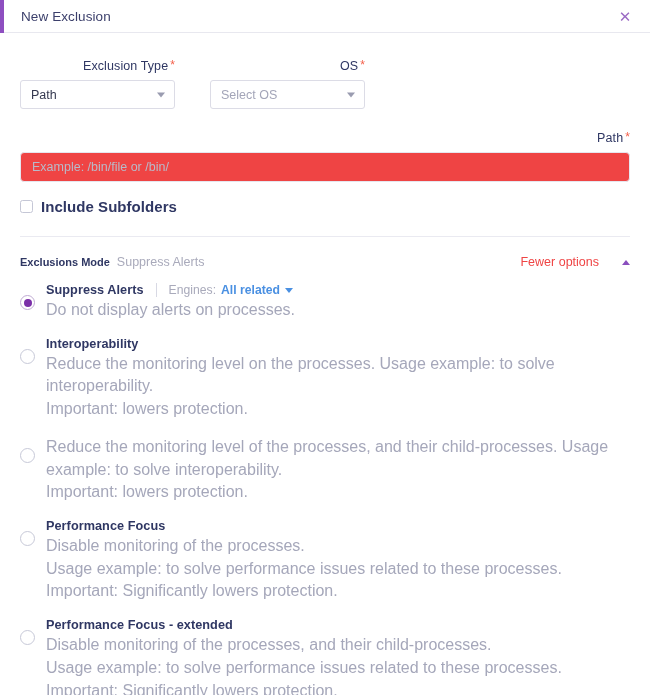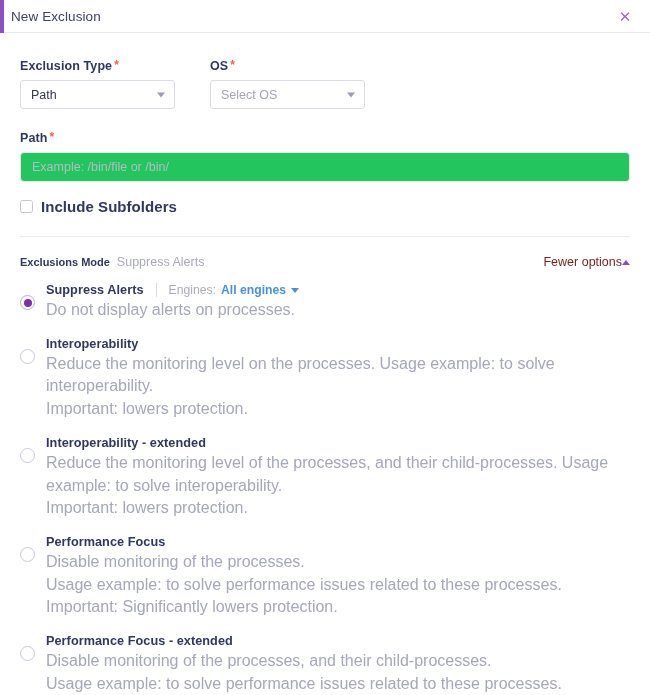--- a/index.html
+++ b/index.html
@@ -27,21 +27,21 @@
   }
   .header-accent {
     position: absolute;
     left: 0;
     top: 0;
     width: 4px;
     height: 33px;
     background: #8e4fc0;
   }
   .modal-title {
-    margin-left: 11px;
+    margin-left: 21px;
     font-size: 13.5px;
     font-weight: 400;
     color: #3b3f6b;
     letter-spacing: 0.1px;
   }
   .close-btn {
     position: absolute;
     right: 16px;
     top: 50%;
     transform: translateY(-50%);
@@ -60,25 +60,26 @@
     font-family: "Liberation Sans", sans-serif;
   }
 
   
   .modal-body {
     padding: 0 20px;
   }
 
   .field-label {
     font-size: 12.5px;
-    font-weight: bold;
+    font-weight: normal;
     color: #2f3763;
     margin: 0 0 7px 0;
     display: block;
     letter-spacing: 0.1px;
+    text-align: right;
   }
   .req-star {
     color: #f4604b;
     font-size: 12px;
     margin-left: 2px;
     vertical-align: top;
     line-height: 1;
   }
 
   .row-fields {
@@ -116,21 +117,21 @@
     border-top: 5px solid #9a9cb0;
   }
 
   
   .block-field { margin-top: 22px; }
   .text-input {
     width: 100%;
     height: 30px;
     border: 1px solid #e6e6ee;
     border-radius: 4px;
-    background: #22c55e;
+    background: #ef4444;
     padding: 0 11px;
     font-size: 12.5px;
     font-family: "Liberation Sans", sans-serif;
     color: #34384f;
     outline: none;
   }
   .text-input::placeholder { color: #b9bac9; }
 
   
   .checkbox-row {
@@ -178,25 +179,25 @@
     font-size: 11px;
     font-weight: bold;
     color: #2f3763;
   }
   .mode-current {
     font-size: 12.5px;
     color: #a9aabb;
   }
   .options-toggle {
     font-size: 12.5px;
-    color: #7f1d1d;
-    cursor: pointer;
-    display: flex;
-    align-items: center;
-    gap: 0;
+    color: #ef4444;
+    cursor: pointer;
+    display: flex;
+    align-items: center;
+    gap: 23px;
   }
   .caret-up-small {
     width: 0; height: 0;
     border-left: 4px solid transparent;
     border-right: 4px solid transparent;
     border-bottom: 5px solid #8a4fbe;
   }
 
   
   .radio-list { margin-top: 14px; }
@@ -336,21 +337,21 @@
   <div class="radio-list">
 
     <div class="radio-item selected">
       <span class="radio-mark"></span>
       <div class="radio-texts">
         <div class="radio-title-row">
           <span class="radio-title">Suppress Alerts</span>
           <span class="engines-sep"></span>
           <span class="engines-wrap">
             <span class="engines-label">Engines:</span>
-            <span class="engines-value">All engines</span>
+            <span class="engines-value">All related</span>
             <span class="caret-down-blue"></span>
           </span>
         </div>
         <div class="radio-desc">Do not display alerts on processes.</div>
       </div>
     </div>
 
     <div class="radio-item">
       <span class="radio-mark"></span>
       <div class="radio-texts">
@@ -358,23 +359,20 @@
           <span class="radio-title">Interoperability</span>
         </div>
         <div class="radio-desc">Reduce the monitoring level on the processes. Usage example: to solve interoperability.</div>
         <div class="radio-desc">Important: lowers protection.</div>
       </div>
     </div>
 
     <div class="radio-item">
       <span class="radio-mark"></span>
       <div class="radio-texts">
-        <div class="radio-title-row">
-          <span class="radio-title">Interoperability - extended</span>
-        </div>
         <div class="radio-desc">Reduce the monitoring level of the processes, and their child-processes. Usage example: to solve interoperability.</div>
         <div class="radio-desc">Important: lowers protection.</div>
       </div>
     </div>
 
     <div class="radio-item">
       <span class="radio-mark"></span>
       <div class="radio-texts">
         <div class="radio-title-row">
           <span class="radio-title">Performance Focus</span>

